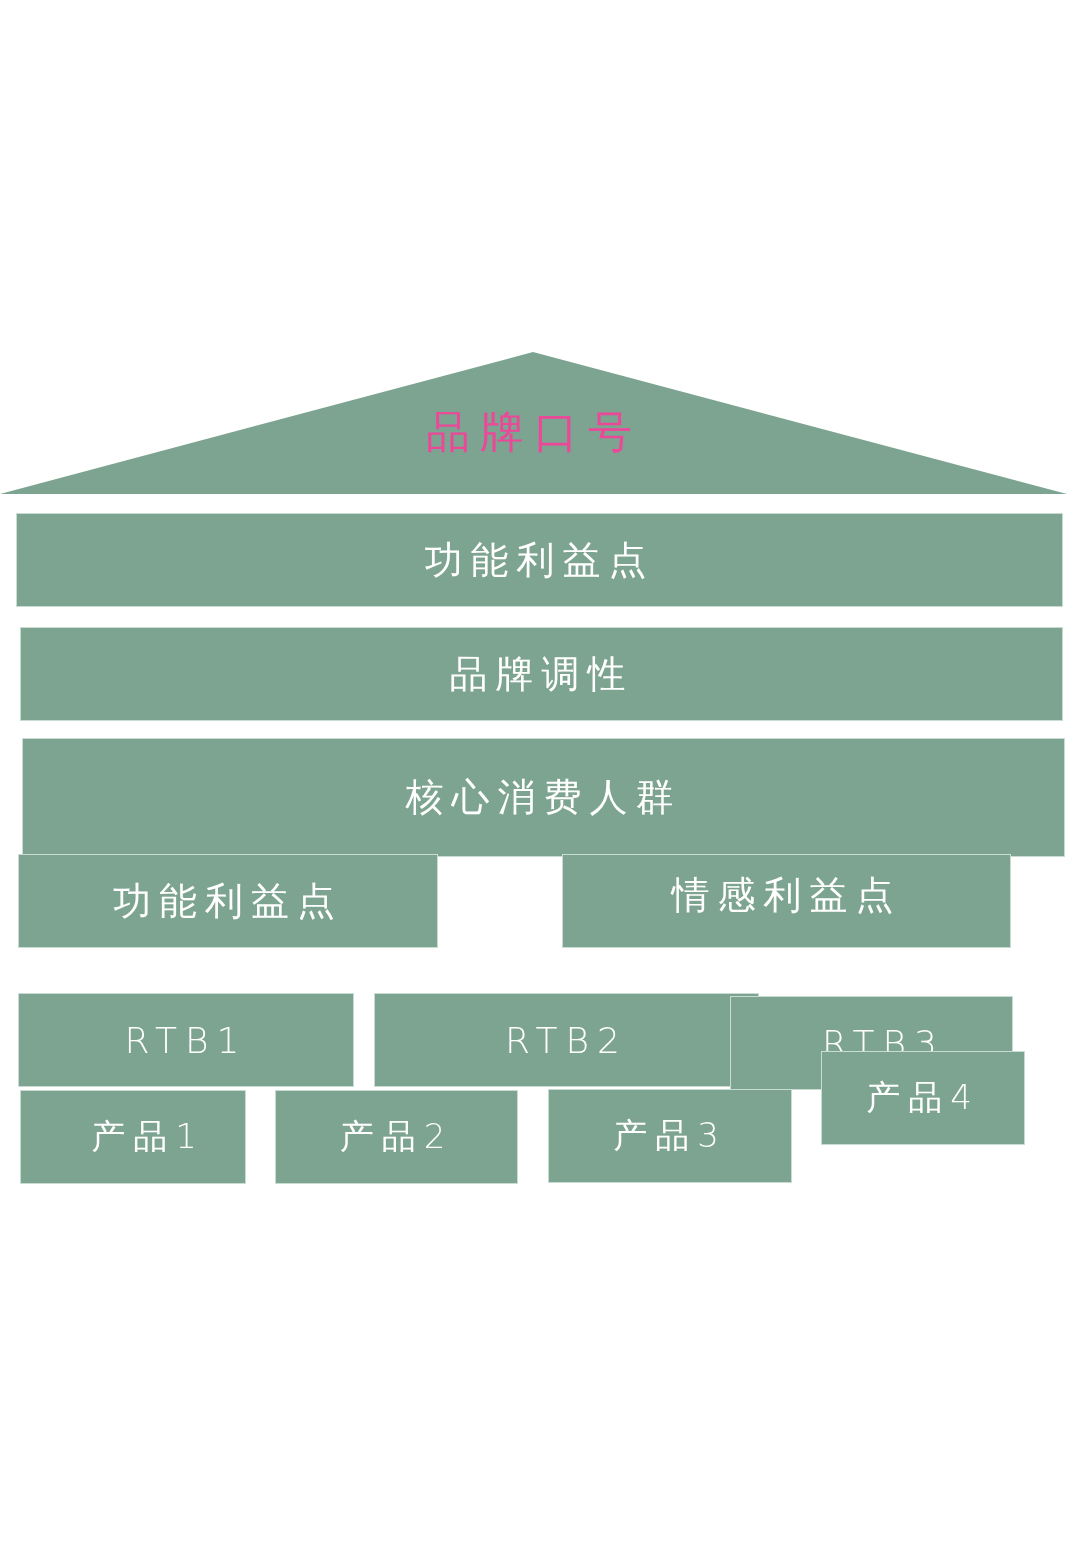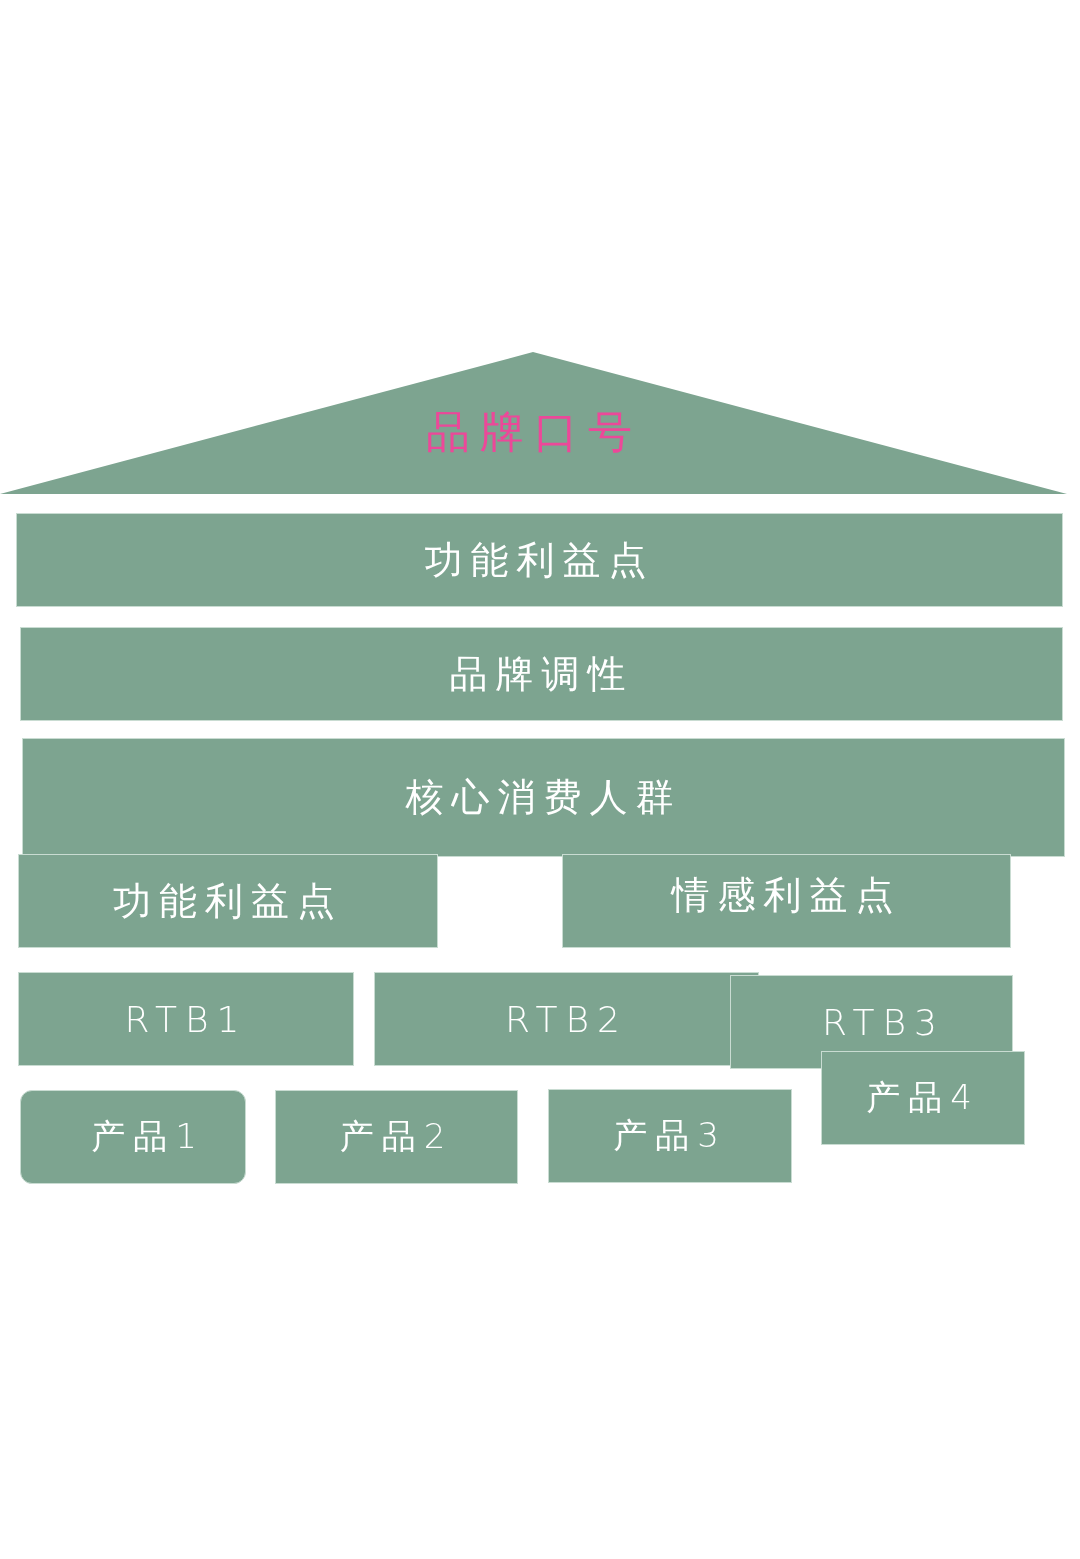--- a/index.html
+++ b/index.html
@@ -45,21 +45,21 @@
       justify-content: center;
       box-sizing: border-box;
       border: 1px solid #c9dcd2;
       font-weight: 300;
       letter-spacing: 8px;
     }
     .block span {
       display: block;
     }
     .lg { font-size: 38px; }
-    .md { font-size: 36px; }
+    .md { font-size: 36px; margin-top: 21px; }
     .sm { font-size: 34px; }
   </style>
 </head>
 <body>
 
 <div class="roof">
   <svg width="1068" height="143" viewBox="0 0 1068 143">
     <polygon points="0,142 533,0 1067,142" fill="#7da490"></polygon>
   </svg>
 </div>
@@ -90,21 +90,21 @@
 </div>
 
 <div class="block md" style="left:374px; top:972px; width:385px; height:94px;">
   <span>RTB2</span>
 </div>
 
 <div class="block md" style="left:730px; top:975px; width:283px; height:94px;padding-left:24px;">
   <span>RTB3</span>
 </div>
 
-<div class="block sm" style="left:20px; top:1090px; width:226px; height:94px; padding-left:30px;border-radius:12px;">
+<div class="block sm" style="left:20px; top:1090px; width:226px; height:94px; padding-left:30px;">
   <span>产品1</span>
 </div>
 
 <div class="block sm" style="left:275px; top:1090px; width:243px; height:94px;">
   <span>产品2</span>
 </div>
 
 <div class="block sm" style="left:548px; top:1089px; width:244px; height:94px;">
   <span>产品3</span>
 </div>

